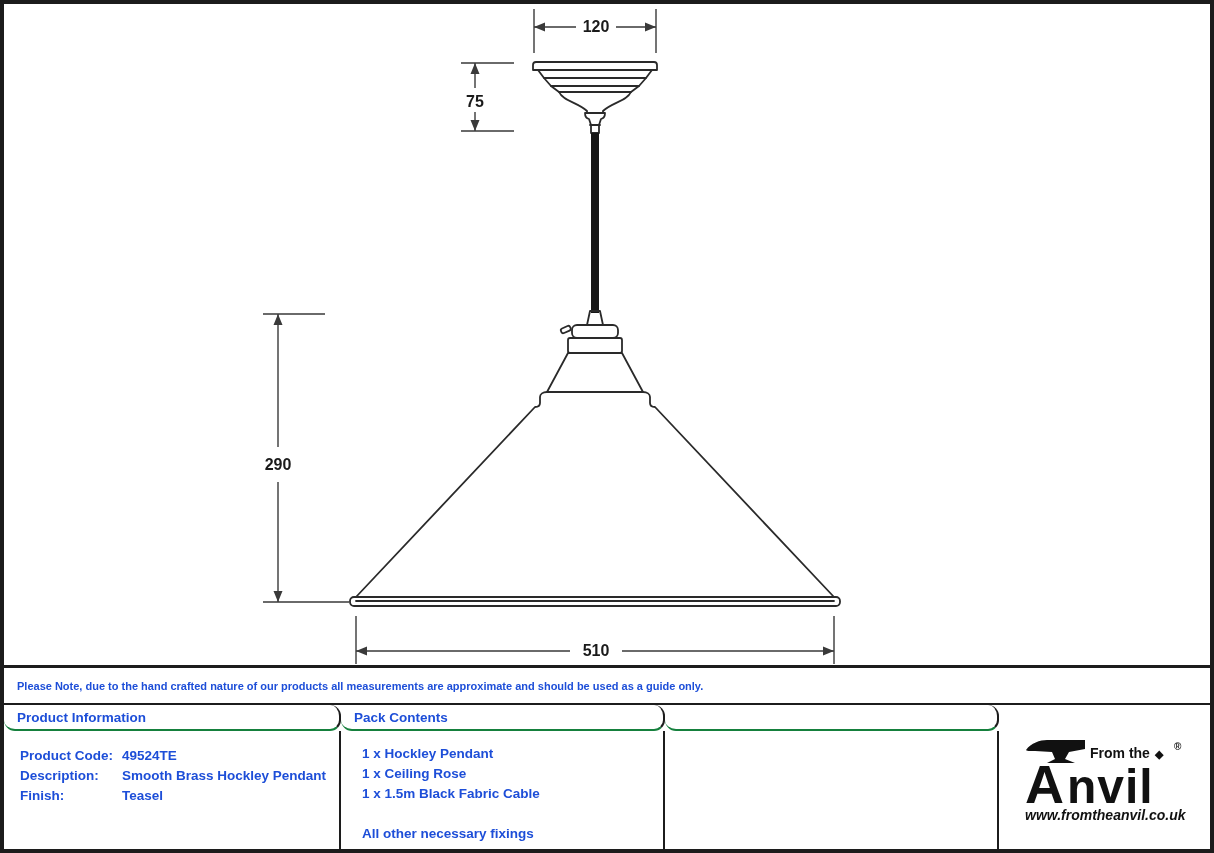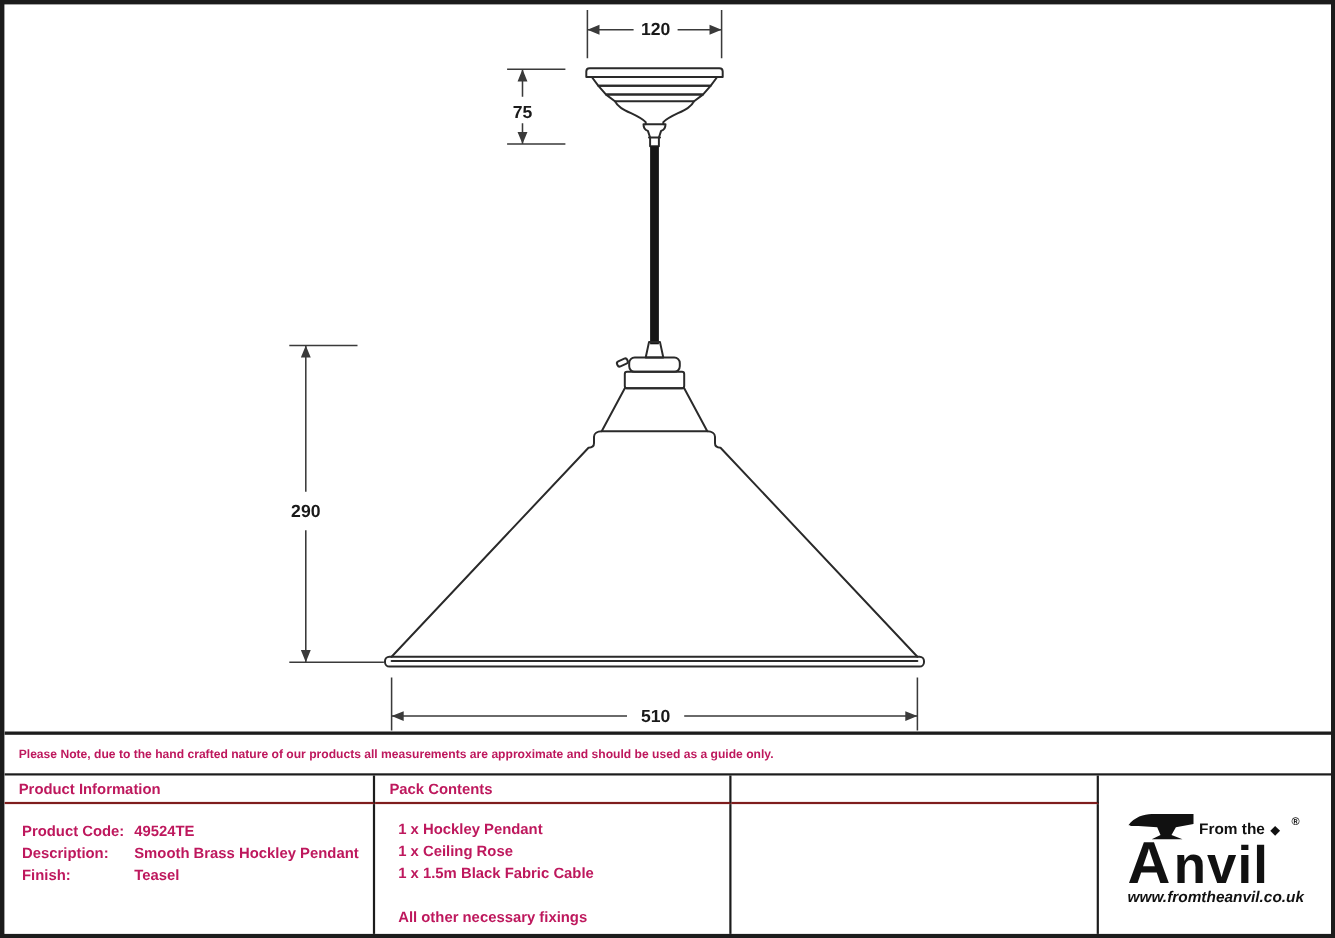--- a/index.html
+++ b/index.html
@@ -3,21 +3,21 @@
 <meta charset="utf-8">
 <style>
   html,body { margin:0; padding:0; background:#e8e8e8; }
   .page {
     position:relative;
     width:1214px; height:853px;
     background:#ffffff;
     border:4px solid #1c1c1c;
     box-sizing:border-box;
     font-family:"Liberation Sans", sans-serif;
-    color:#be185d;
+    color:#1d4ed8;
     overflow:hidden;
     margin:0 auto;
   }
   svg text { font-family:"Liberation Sans", sans-serif; }
   .drawing-svg { position:absolute; left:0; top:0; display:block; }
 
   .note-box {
     position:absolute; left:0; top:661px; width:1206px; height:40px;
     box-sizing:border-box;
     border-top:3px solid #1c1c1c;
@@ -31,22 +31,23 @@
     position:absolute; left:0; top:701px; width:1206px; height:144px;
     display:grid;
     grid-template-columns:337px 324px 334px 1fr;
     grid-template-rows:26px 1fr;
     font-weight:bold; font-size:13.5px;
     box-sizing:border-box;
   }
   .spec-table > div { box-sizing:border-box; }
   .hcell {
     border-right:2px solid #1c1c1c;
-    border-bottom:2px solid #7f1d1d;
+    border-bottom:2px solid #15803d;
     padding:5px 0 0 13px;
+    border-radius:11px;
   }
   .hcell.empty { padding:0; }
   .bcell { border-right:2px solid #1c1c1c; }
   .pi-body { padding:12px 0 0 16px; }
   .pi-row { display:flex; height:20px; align-items:flex-end; }
   .pi-label { width:102px; flex:0 0 102px; }
   .pc-body { padding:12px 12px 0 21px; }
   .pc-item { height:20px; display:flex; align-items:center; }
   .pc-footer { margin-top:20px; height:20px; display:flex; align-items:center; }
   .logo-cell {

